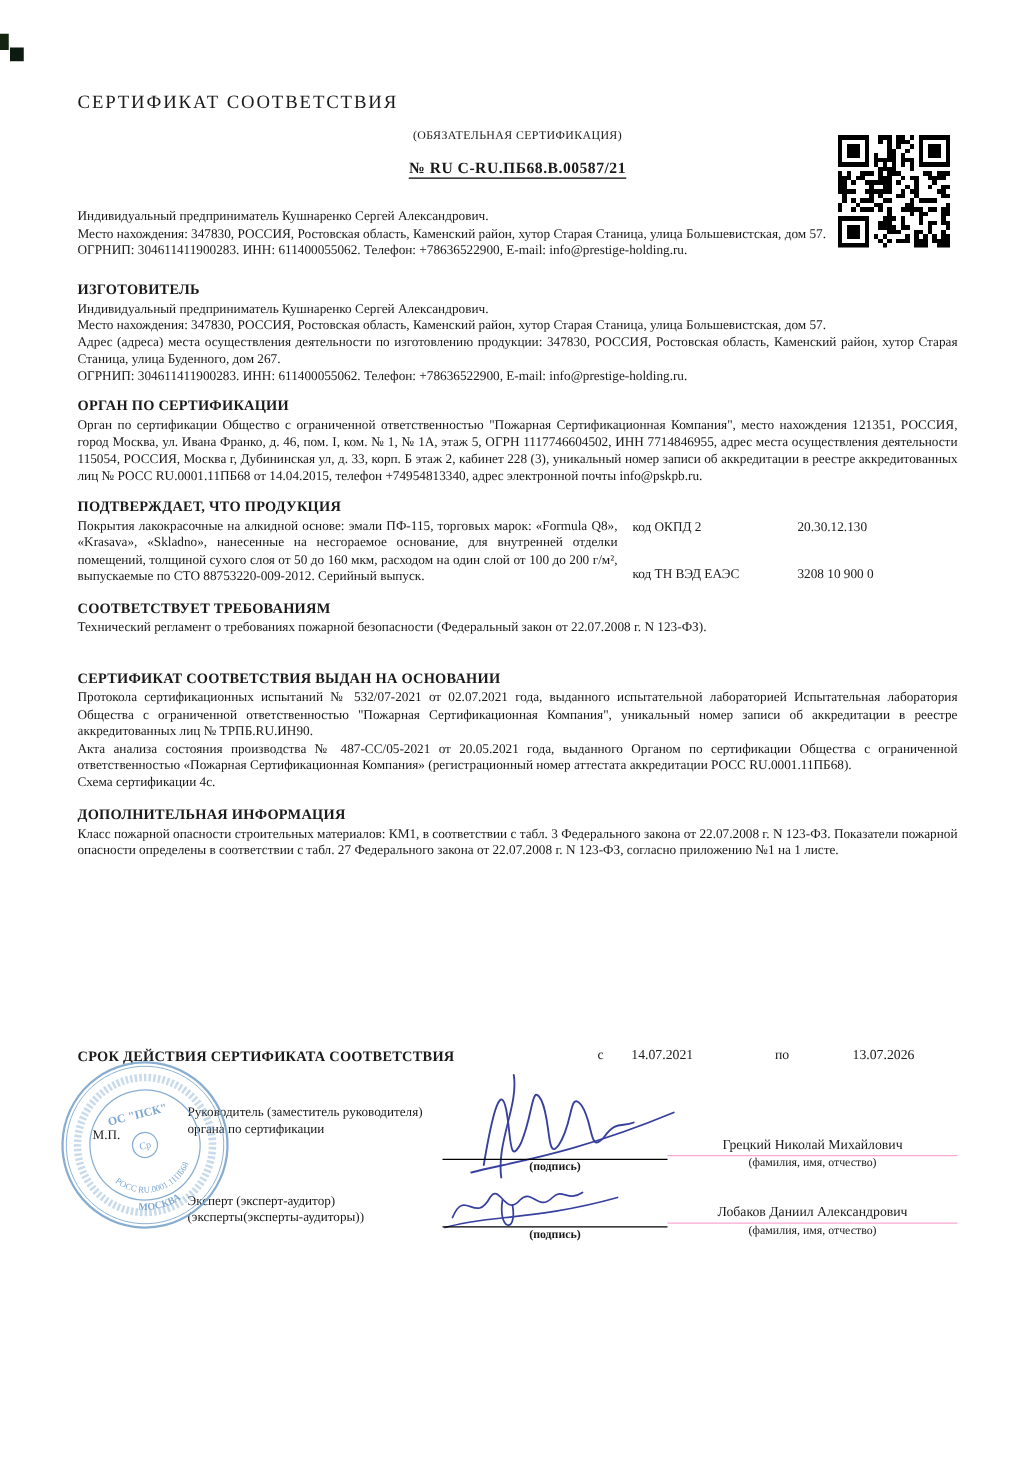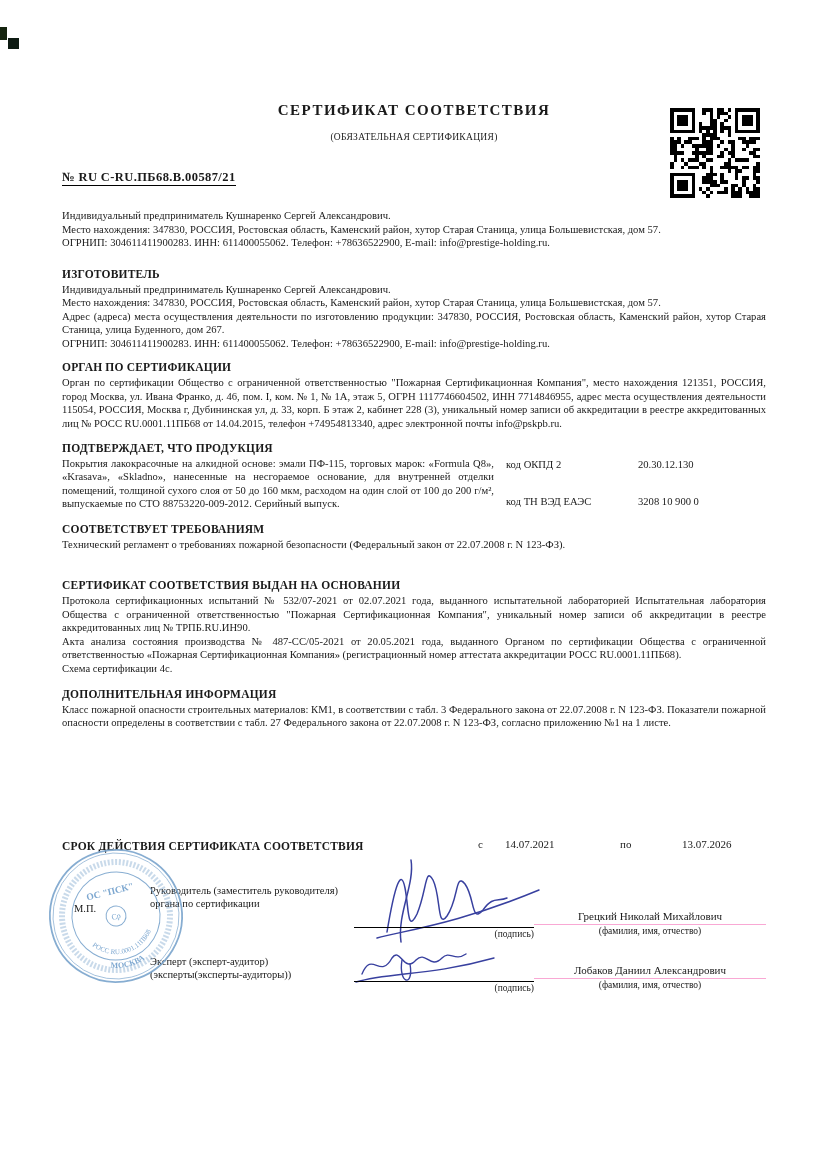--- a/index.html
+++ b/index.html
@@ -4,23 +4,23 @@
 <style>
   * { margin:0; padding:0; box-sizing:border-box; }
   html,body { background:#ffffff; }
   .page {
     position:relative; width:827px; height:1169px; margin:0 auto;
     background:#ffffff; overflow:hidden;
     font-family:"Liberation Serif","DejaVu Serif",serif; color:#1a1a1a;
   }
   .content { position:absolute; left:62px; top:0; width:704px; }
 
-  .doc-title { text-align:center; font-size:15px; font-weight:bold; letter-spacing:1.5px; margin-top:102px; }
+  .doc-title { font-size:15px; font-weight:normal; letter-spacing:1.5px; margin-top:74px; }
   .doc-subtitle { text-align:center; font-size:9.5px; letter-spacing:0.3px; margin-top:13px; }
-  .doc-number-wrap { text-align:left; margin-top:25px; }
+  .doc-number-wrap { text-align:center; margin-top:11px; }
   .doc-number { font-size:12.5px; font-weight:bold; letter-spacing:0.4px; border-bottom:1.5px solid #000; padding-bottom:1px; }
 
   .sec-heading { font-weight:bold; font-size:11.5px; margin-bottom:3px; letter-spacing:0.2px; }
   .sec-body { font-size:10.6px; line-height:1.28; text-align:justify; white-space:pre-line; }
 
   .s-applicant { margin-top:24px; }
   .s-manufacturer { margin-top:18px; }
   .s-org { margin-top:11px; }
   .s-product { margin-top:11px; }
   .s-req { margin-top:12px; }
@@ -39,21 +39,21 @@
   .validity span.vpart { position:absolute; top:2px; font-size:11px; }
   .v-from-label { left:416px; }
   .v-from-date { left:443px;text-align:center; }
   .v-to-label { left:558px; }
   .v-to-date { left:620px; }
 
   .sigs { position:absolute; left:62px; top:874px; width:704px; height:175px; font-size:10.5px; }
   .mp { position:absolute; left:12px; top:29px; }
   .role-head { position:absolute; left:88px; top:10px; width:190px; line-height:1.25; }
   .role-expert { position:absolute; left:88px; top:81px; width:200px; line-height:1.25; white-space:pre-line; }
-  .signline { position:absolute; left:292px; width:180px; text-align:right; }
+  .signline { position:absolute; left:292px; width:180px; text-align:center;font-weight:bold; }
   .signline .line { height:16px; border-bottom:1px solid #000; }
   .signline .cap { font-size:9.5px; margin-top:1px; }
   .signline.first { top:38px; }
   .signline.second { top:92px; }
   .namecol { position:absolute; left:472px; width:232px; text-align:center; }
   .namecol .nm { padding-bottom:2px; border-bottom:1px solid #f9a8d4; font-size:11px; }
   .namecol .cap { font-size:9.5px; margin-top:1px; }
   .namecol.first { top:36px; }
   .namecol.second { top:90px; }
   .sig-svg1 { position:absolute; left:305px; top:-20px; }

